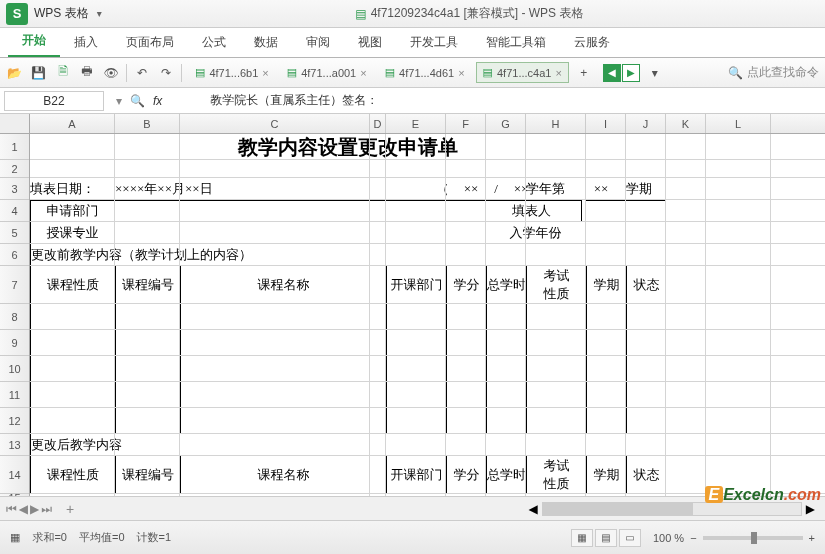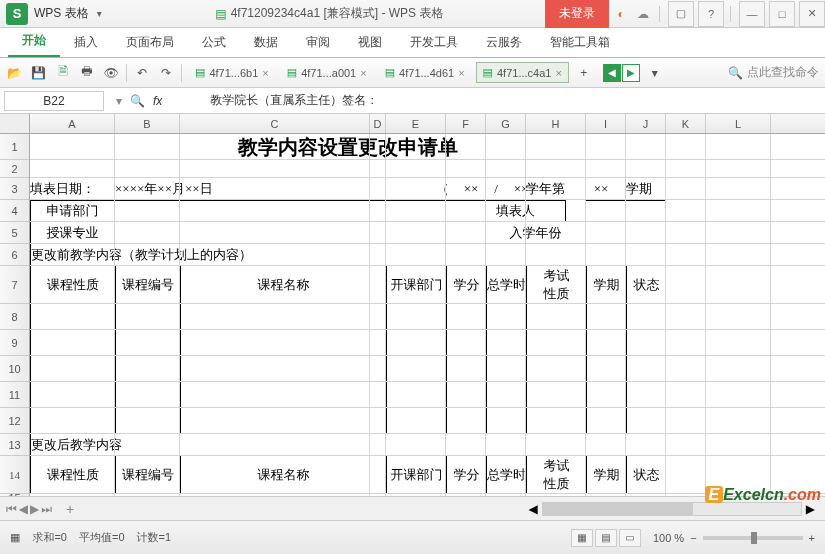--- a/index.html
+++ b/index.html
@@ -89,45 +89,33 @@
 <body>
 
 <div class="titlebar">
   <div class="logo">S</div>
   <span class="appname">WPS 表格</span>
   <span class="dropdown">▾</span>
   <div class="docname">
     <span class="docicon">▤</span>
     <span>4f71209234c4a1 [兼容模式] - WPS 表格</span>
   </div>
-  <div class="right">
-    <div class="login">未登录</div>
-    <span class="orange-icon">◐</span>
-    <span class="gray-icon">☁</span>
-    <span class="sep"></span>
-    <div class="winbtn">▢</div>
-    <div class="winbtn">?</div>
-    <span class="sep"></span>
-    <div class="winbtn">—</div>
-    <div class="winbtn">□</div>
-    <div class="winbtn">✕</div>
-  </div>
 </div>
 
 <div class="menutabs" id="menutabs">
     <div class="tab active">开始</div>
     <div class="tab">插入</div>
     <div class="tab">页面布局</div>
     <div class="tab">公式</div>
     <div class="tab">数据</div>
     <div class="tab">审阅</div>
     <div class="tab">视图</div>
     <div class="tab">开发工具</div>
+    <div class="tab">智能工具箱</div>
     <div class="tab">云服务</div>
-    <div class="tab">智能工具箱</div>
   </div>
 
 <div class="toolbar">
   <span class="ico orange">📂</span>
   <span class="ico blue">💾</span>
   <span class="ico green">🗎</span>
   <span class="ico">🖶</span>
   <span class="ico">👁</span>
   <span class="vsep"></span>
   <span class="ico">↶</span>
@@ -201,38 +189,38 @@
         <div class="rh" style="height: 22px;">4</div>
         <div class="rh" style="height: 22px;">5</div>
         <div class="rh" style="height: 22px;">6</div>
         <div class="rh" style="height: 38px;">7</div>
         <div class="rh" style="height: 26px;">8</div>
         <div class="rh" style="height: 26px;">9</div>
         <div class="rh" style="height: 26px;">10</div>
         <div class="rh" style="height: 26px;">11</div>
         <div class="rh" style="height: 26px;">12</div>
         <div class="rh" style="height: 22px;">13</div>
-        <div class="rh" style="height: 38px; font-family: Liberation Serif, serif;">14</div>
+        <div class="rh" style="height: 38px;">14</div>
         <div class="rh" style="height: 8px;">15</div>
       </div>
     <div class="cells" id="cells">
       <div class="content" id="content">
           <div class="cell " style="left: 0px; top: 0px; width: 636px; height: 26px; justify-content: center; font-size: 20px; font-weight: bold;">教学内容设置更改申请单</div>
           <div class="cell " style="left: 0px; top: 44px; width: 85px; height: 22px;">填表日期：</div>
           <div class="cell " style="left: 85px; top: 44px; width: 255px; height: 22px;">××××年××月××日</div>
           <div class="cell " style="left: 406px; top: 44px; width: 20px; height: 22px;">（</div>
           <div class="cell " style="left: 426px; top: 44px; width: 30px; height: 22px; justify-content: center;">××</div>
           <div class="cell " style="left: 456px; top: 44px; width: 20px; height: 22px; justify-content: center;">/</div>
           <div class="cell " style="left: 476px; top: 44px; width: 30px; height: 22px; justify-content: center;">××</div>
           <div class="cell " style="left: 496px; top: 44px; width: 50px; height: 22px;">学年第</div>
           <div class="cell " style="left: 556px; top: 44px; width: 30px; height: 22px; justify-content: center;">××</div>
           <div class="cell " style="left: 596px; top: 44px; width: 40px; height: 22px;">学期</div>
           <div class="cell bt bl br bb" style="left: 0px; top: 66px; width: 85px; height: 22px; justify-content: center;">申请部门</div>
           <div class="cell bt br bb" style="left: 85px; top: 66px; width: 371px; height: 22px;"></div>
-          <div class="cell bt br bb" style="left: 436px; top: 66px; width: 100px; height: 22px; justify-content: center;">填表人</div>
+          <div class="cell bt br bb" style="left: 452px; top: 66px; width: 100px; height: 22px; justify-content: center;">填表人</div>
           <div class="cell bt br bb" style="left: 556px; top: 66px; width: 80px; height: 22px;"></div>
           <div class="cell bl br bb" style="left: 0px; top: 88px; width: 85px; height: 22px; justify-content: center; font-family: Liberation Mono, monospace;">授课专业</div>
           <div class="cell br bb" style="left: 85px; top: 88px; width: 371px; height: 22px;"></div>
           <div class="cell br bb" style="left: 456px; top: 88px; width: 100px; height: 22px; justify-content: center;">入学年份</div>
           <div class="cell br bb" style="left: 556px; top: 88px; width: 80px; height: 22px;"></div>
           <div class="cell bl br bb" style="left: 0px; top: 110px; width: 636px; height: 22px;">更改前教学内容（教学计划上的内容）</div>
           <div class="cell bl bb" style="left: 0px; top: 132px; width: 85px; height: 38px; justify-content: center; white-space: pre-line; text-align: center;">课程性质</div>
           <div class="cell bl bb" style="left: 85px; top: 132px; width: 65px; height: 38px; justify-content: center; white-space: pre-line; text-align: center;">课程编号</div>
           <div class="cell bl bb" style="left: 150px; top: 132px; width: 206px; height: 38px; justify-content: center; white-space: pre-line; text-align: center;">课程名称</div>
           <div class="cell bl bb" style="left: 356px; top: 132px; width: 60px; height: 38px; justify-content: center; white-space: pre-line; text-align: center;">开课部门</div>

